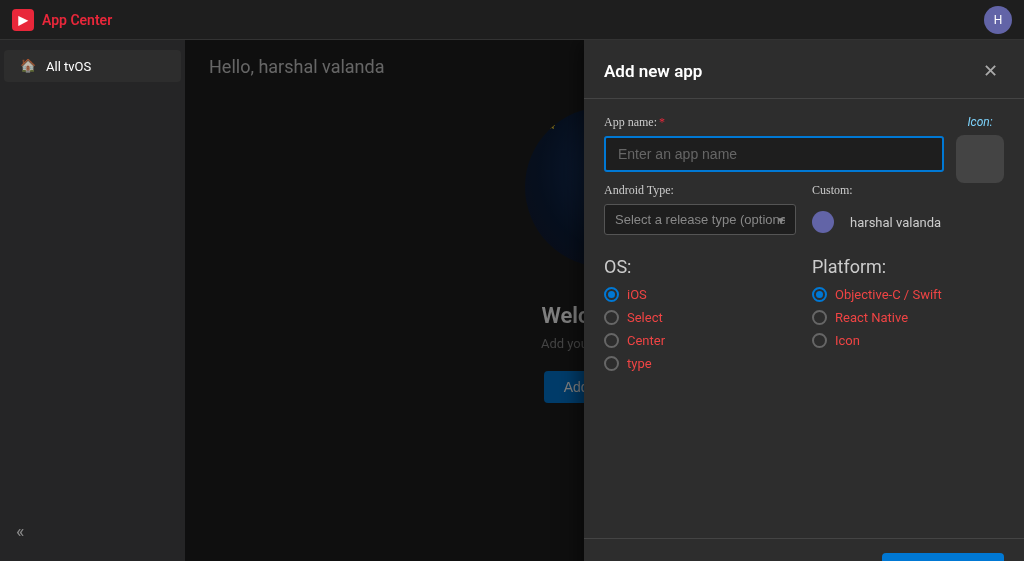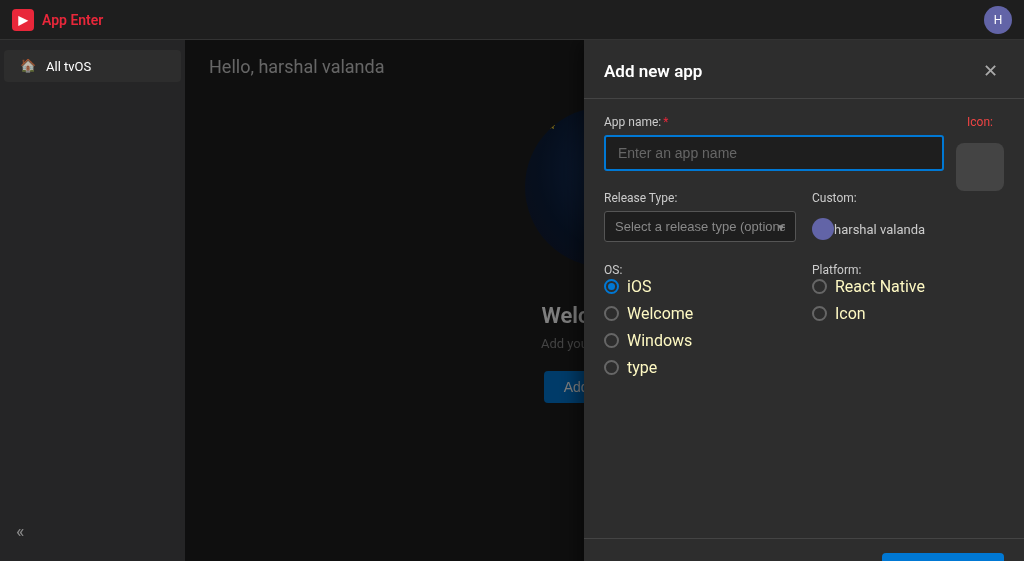--- a/index.html
+++ b/index.html
@@ -196,42 +196,44 @@
     .modal-body {
       flex: 1;
       padding: 16px 20px;
       overflow-y: auto;
     }
     .form-label {
       font-size: 12px;
       color: #ccc;
       margin-bottom: 6px;
       display: block;
+      font-family: Liberation Serif, serif;
     }
     .required-star {
       color: #e8273a;
       margin-left: 2px;
     }
     .app-name-row {
       display: flex;
       gap: 12px;
       align-items: flex-start;
     }
     .app-name-input-wrap {
       flex: 1;
     }
     .icon-wrap {
       display: flex;
       flex-direction: column;
       align-items: center;
     }
     .icon-label {
       font-size: 12px;
-      color: #ef4444;
-      margin-bottom: 14px;
+      color: #7dd3fc;
+      margin-bottom: 6px;
+      font-style: italic;
     }
     .icon-box {
       width: 48px;
       height: 48px;
       background: #444;
       border-radius: 8px;
     }
     .text-input {
       width: 100%;
       background: #1e1e1e;
@@ -271,21 +273,21 @@
       right: 10px;
       top: 50%;
       transform: translateY(-50%);
       color: #888;
       font-size: 10px;
       pointer-events: none;
     }
     .owner-display {
       display: flex;
       align-items: center;
-      gap: 0;
+      gap: 16px;
       padding: 7px 0;
     }
     .owner-avatar {
       width: 22px;
       height: 22px;
       background: #6264a7;
       border-radius: 50%;
       flex-shrink: 0;
     }
     .owner-name {
@@ -295,22 +297,23 @@
 
     
     .os-platform-row {
       display: flex;
       gap: 16px;
     }
     .os-section, .platform-section {
       flex: 1;
     }
     .section-label {
-      font-size: 12px;
+      font-size: 18px;
       color: #ccc;
+      margin-bottom: 10px;
     }
     .radio-group {
       display: flex;
       flex-direction: column;
       gap: 8px;
     }
     .radio-item {
       display: flex;
       align-items: center;
       gap: 8px;
@@ -333,22 +336,22 @@
       background: transparent;
     }
     .radio-input.checked::after {
       content: '';
       width: 7px;
       height: 7px;
       border-radius: 50%;
       background: #0078d4;
     }
     .radio-label {
-      font-size: 16px;
-      color: #fef9c3;
+      font-size: 13px;
+      color: #ef4444;
     }
 
     
     .modal-footer {
       padding: 14px 20px;
       border-top: 1px solid #444;
       display: flex;
       justify-content: flex-end;
     }
     .add-new-app-btn {
@@ -361,21 +364,21 @@
       cursor: pointer;
       font-weight: 500;
     }
   </style>
 </head>
 <body>
 
 <div class="topbar">
   <div class="topbar-logo">
     <div class="logo-icon">▶</div>
-    <span>App Enter</span>
+    <span>App Center</span>
   </div>
   <div class="topbar-right">
     <div class="avatar-circle">H</div>
   </div>
 </div>
 
 <div class="main-layout">
 
   <div class="sidebar">
     <div class="sidebar-item active">
@@ -435,21 +438,21 @@
             <input type="text" class="text-input" placeholder="Enter an app name" style="">
           </div>
           <div class="icon-wrap">
             <div class="icon-label">Icon:</div>
             <div class="icon-box"></div>
           </div>
         </div>
 
         <div class="two-col">
           <div class="col-half">
-            <label class="form-label">Release Type:</label>
+            <label class="form-label">Android Type:</label>
             <div class="select-wrap">
               <select class="select-input">
                 <option value="">Select a release type (optional)</option>
               </select>
               <span class="select-arrow">▼</span>
             </div>
           </div>
           <div class="col-half">
             <label class="form-label">Custom:</label>
             <div class="owner-display">
@@ -462,36 +465,40 @@
         <div class="os-platform-row">
           <div class="os-section">
             <div class="section-label">OS:</div>
             <div class="radio-group">
               <div class="radio-item">
                 <div class="radio-input checked"></div>
                 <span class="radio-label">iOS</span>
               </div>
               <div class="radio-item">
                 <div class="radio-input"></div>
-                <span class="radio-label">Welcome</span>
+                <span class="radio-label">Select</span>
               </div>
               <div class="radio-item">
                 <div class="radio-input"></div>
-                <span class="radio-label">Windows</span>
+                <span class="radio-label">Center</span>
               </div>
               <div class="radio-item">
                 <div class="radio-input"></div>
                 <span class="radio-label">type</span>
               </div>
             </div>
           </div>
 
           <div class="platform-section">
             <div class="section-label">Platform:</div>
             <div class="radio-group">
+              <div class="radio-item">
+                <div class="radio-input checked"></div>
+                <span class="radio-label">Objective-C / Swift</span>
+              </div>
               <div class="radio-item">
                 <div class="radio-input"></div>
                 <span class="radio-label">React Native</span>
               </div>
               <div class="radio-item">
                 <div class="radio-input"></div>
                 <span class="radio-label">Icon</span>
               </div>
             </div>
           </div>

